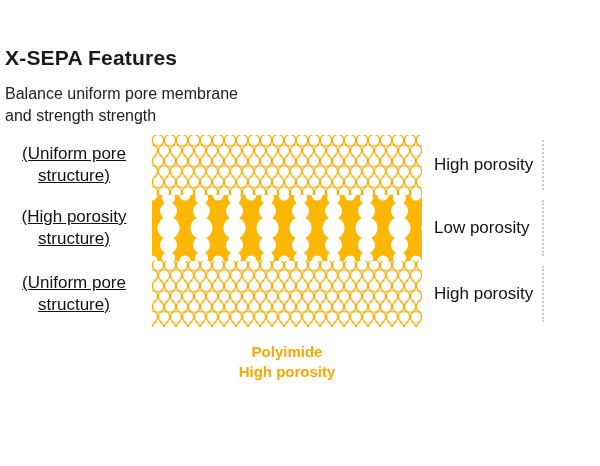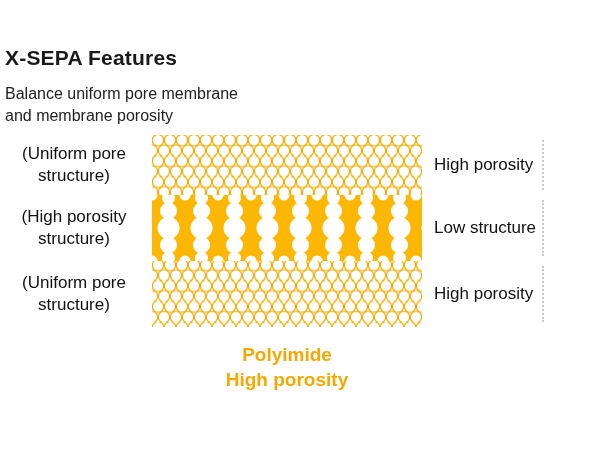--- a/index.html
+++ b/index.html
@@ -14,42 +14,42 @@
   .concept-label { white-space: pre; }
   .concept-lines div { line-height: 1.35; }
 
   .diagram-heading { margin: 23px 0 0 152px; width: 270px; text-align: center;
                      font-size: 18px; font-weight: bold; color: #111; line-height: 1.3; }
 
   .diagram-grid { display: grid; grid-template-columns: 152px 270px 178px; margin-top: 9px; }
 
   .row { display: flex; }
   .row-l { align-items: center; justify-content: center; text-align: center;
-           font-size: 17px; color: #111; line-height: 1.3; padding-right: 4px; }
+           font-size: 17px; color: #111; line-height: 1.3; padding-right: 4px; text-decoration: underline; }
   .row-r { align-items: center; padding-left: 12px; font-size: 17px; color: #111; position: relative; }
   .h60 { height: 60px; } .h66 { height: 66px; }
 
   .dotline { position: absolute; right: 56px; top: 5px; bottom: 5px; border-left: 2px dotted #c9c9c9; }
 
   .pore { fill: #ffffff; stroke-width: 1.2px; }
 
   .caption { margin: 15px 0 0 152px; width: 270px; text-align: center;
-             font-size: 19px; font-weight: bold; line-height: 1.32; color: #F6A800; }
+             font-size: 15px; font-weight: bold; line-height: 1.32; color: #F6A800; }
 </style>
 </head>
 <body>
 
 <div class="page">
 
   <div class="title">X-SEPA Features</div>
 
   <div class="concept">
     <span class="concept-lines">
       <div>Balance uniform pore membrane</div>
-      <div>and membrane porosity</div>
+      <div>and strength strength</div>
     </span>
   </div>
 
 
   <div class="diagram-grid">
 
     <div>
       <div class="row row-l h60">
         <div>
           <div>(Uniform pore</div>
@@ -94,21 +94,21 @@
       <rect x="0" y="60" width="270" height="66" fill="url(#densePores)"></rect>
       <rect x="0" y="126" width="270" height="66" fill="url(#pores)"></rect>
     </svg>
 
     <div>
       <div class="row row-r h60">
         <span>High porosity</span>
         <span class="dotline"></span>
       </div>
       <div class="row row-r h66">
-        <span>Low structure</span>
+        <span>Low porosity</span>
         <span class="dotline"></span>
       </div>
       <div class="row row-r h66">
         <span>High porosity</span>
         <span class="dotline"></span>
       </div>
     </div>
 
   </div>
 

